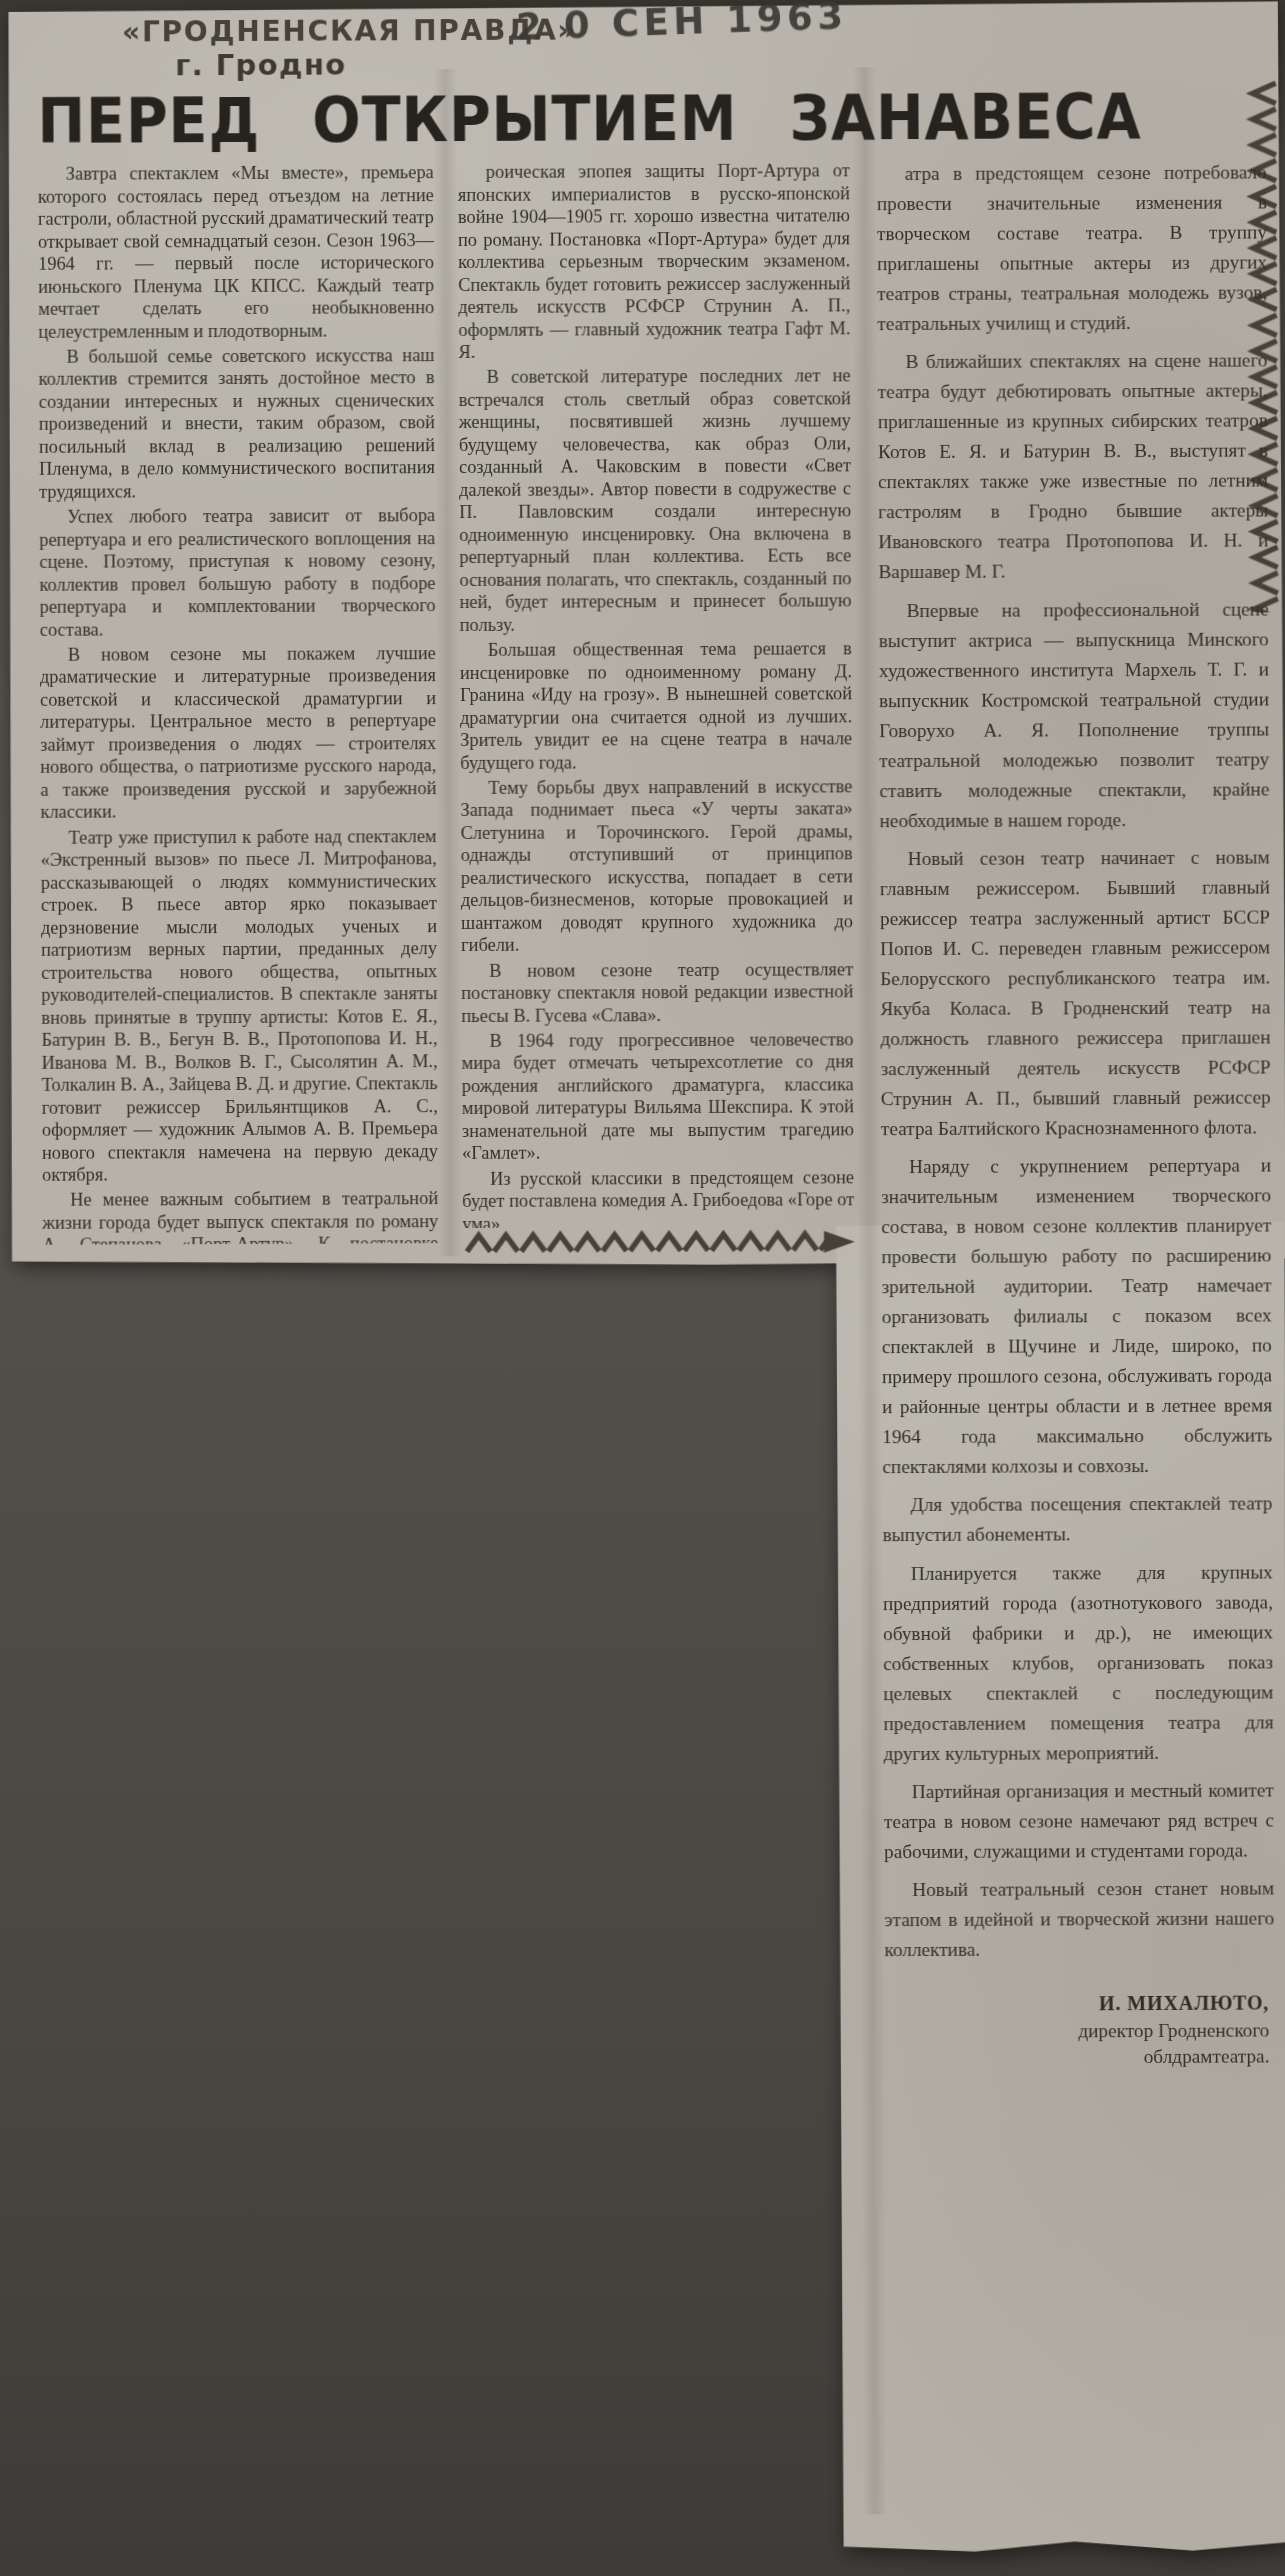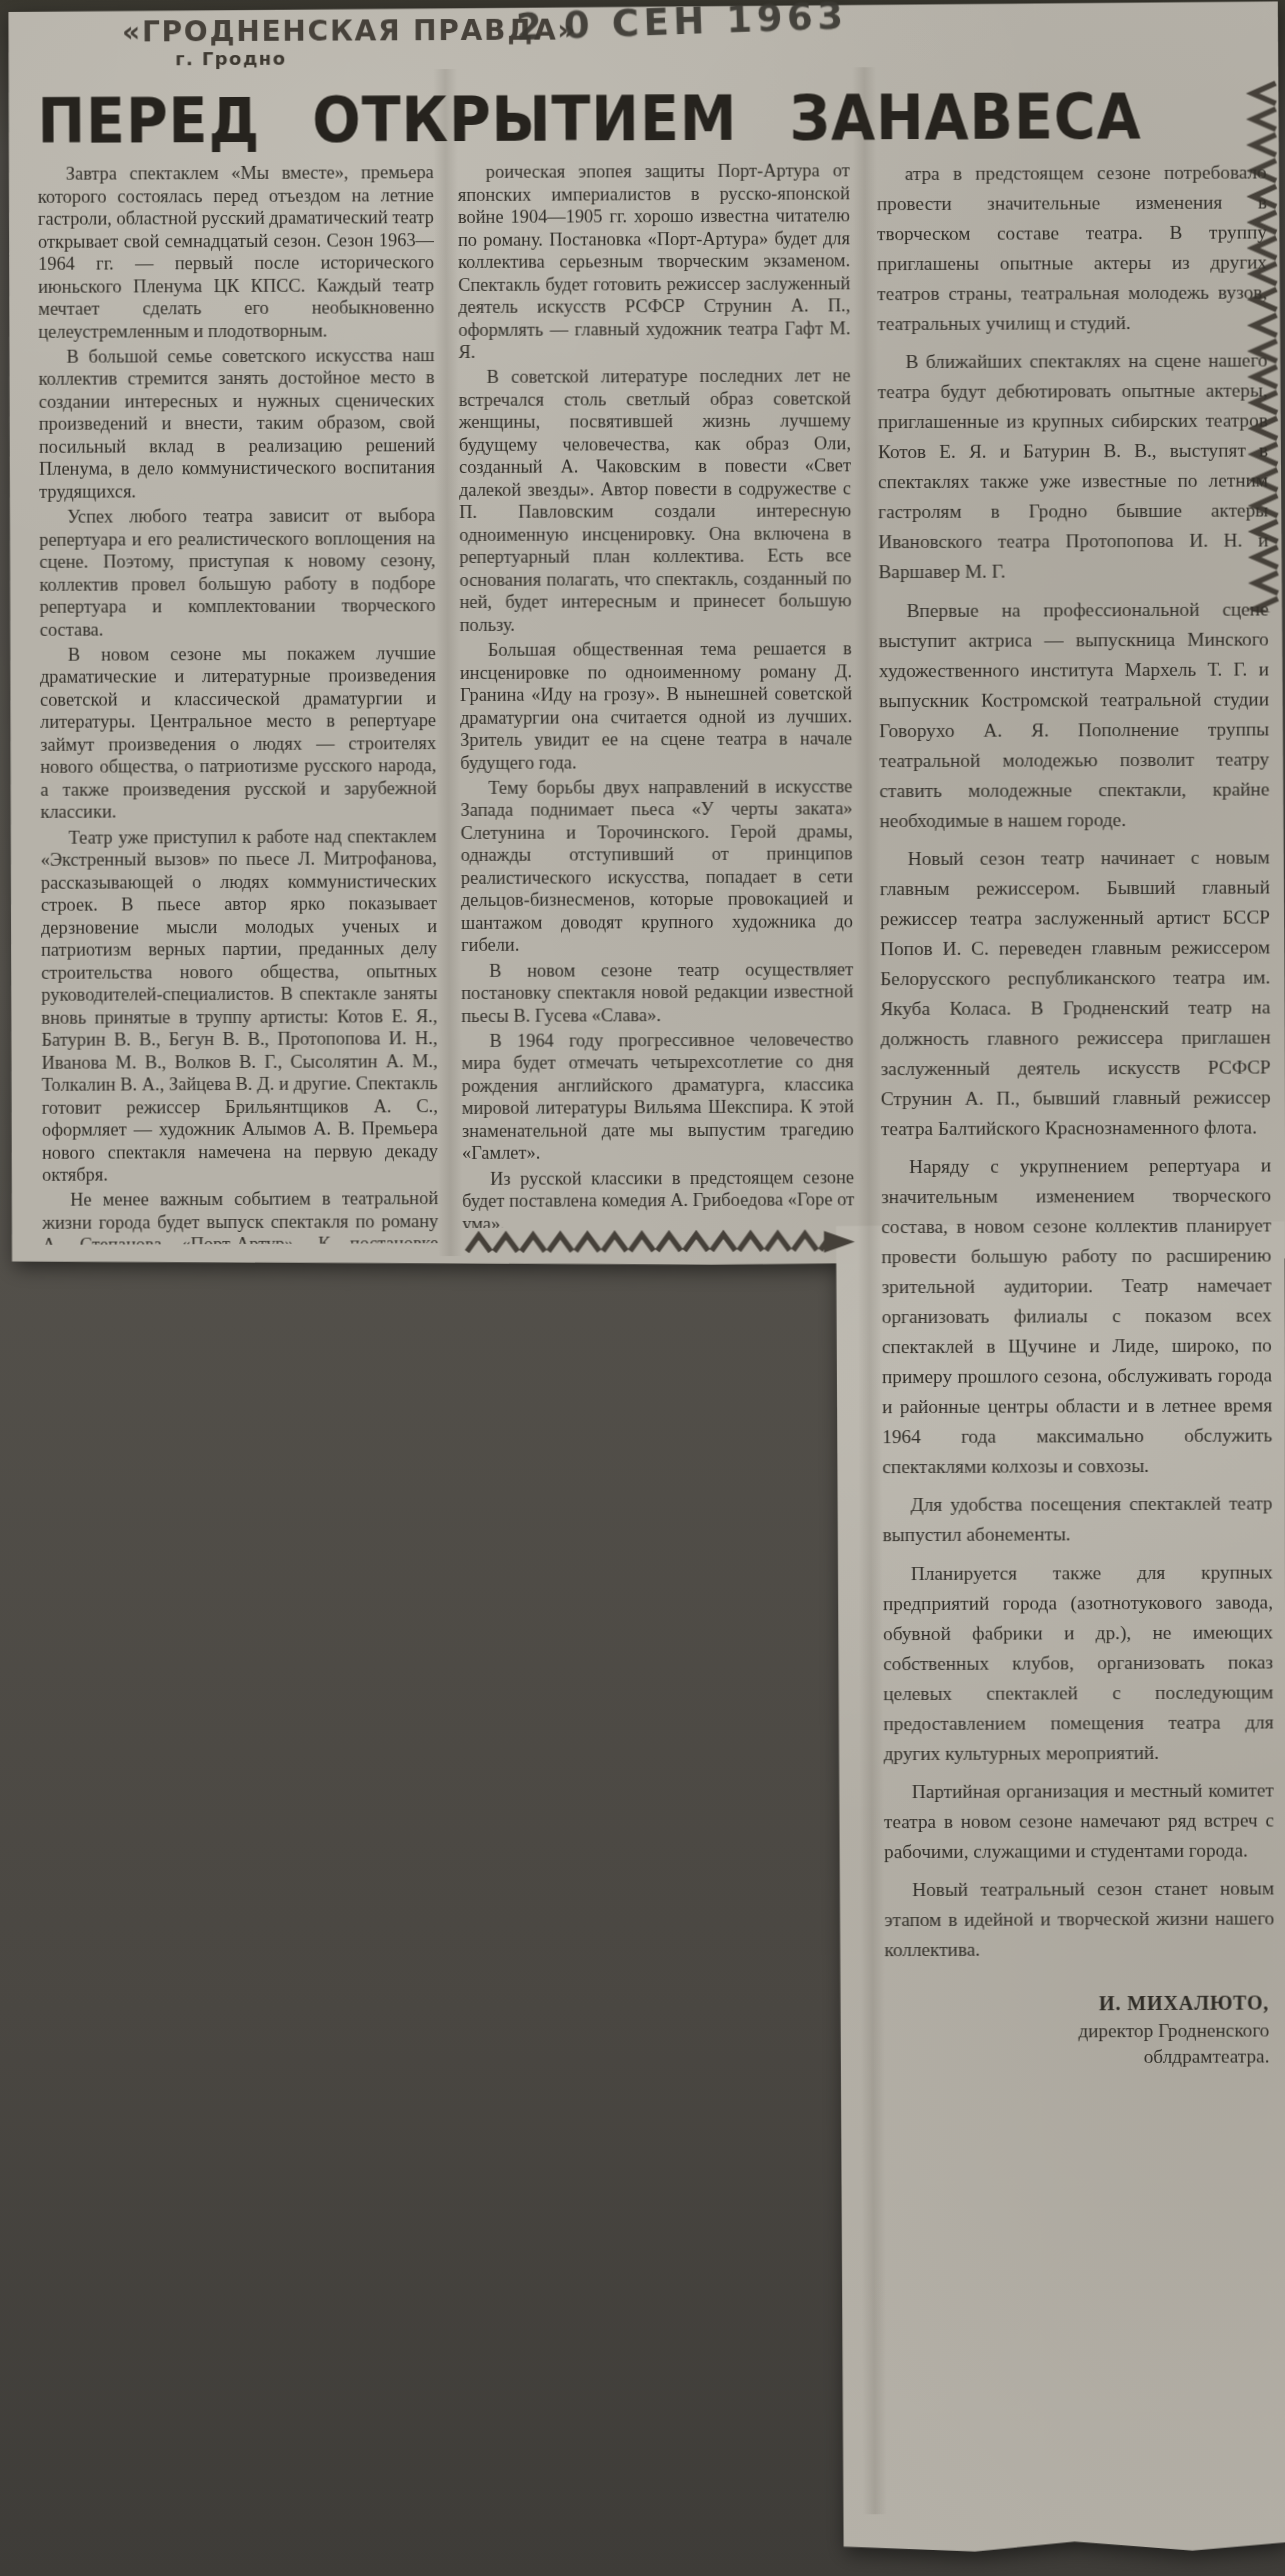--- a/index.html
+++ b/index.html
@@ -45,21 +45,21 @@
     letter-spacing:1.8px; color:#46413a; transform:scaleY(1.03);
   }
   .stamp {
     position:absolute; left:512px; top:-3.7px; z-index:5;
     font-family:"DejaVu Sans", sans-serif; font-weight:bold; font-size:37px;
     letter-spacing:4.6px; color:#3b3933; transform:rotate(-1.8deg);
     filter:blur(0.3px); opacity:.92;
   }
   .city {
     position:absolute; left:171px; top:42px; z-index:5;
-    font-family:"DejaVu Sans", sans-serif; font-weight:bold; font-size:18px;
+    font-family:"DejaVu Sans", sans-serif; font-weight:bold; font-size:29px;
     letter-spacing:1.4px; color:#3e3931;
   }
   .headline {
     position:absolute; left:33px; top:74px; width:1104px; z-index:5; margin:0;
     font-family:"DejaVu Sans", sans-serif; font-weight:bold; font-size:57px;
     line-height:74px; letter-spacing:0.9px; color:#26231e;
     text-align:justify; text-align-last:justify;
     transform:scaleY(1.08); transform-origin:top left;
   }
   .zigzag-vert { position:absolute; left:1240px; top:79px; z-index:5; }

